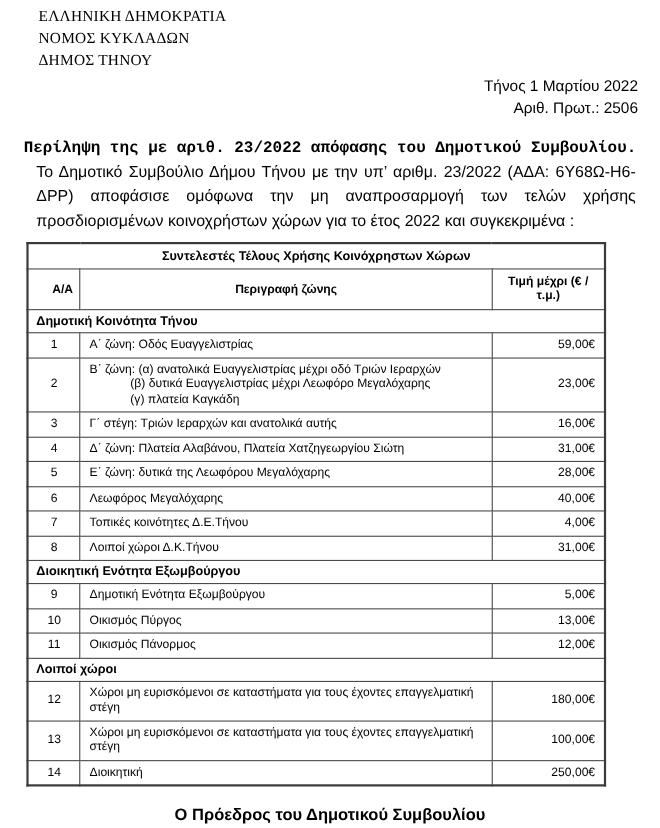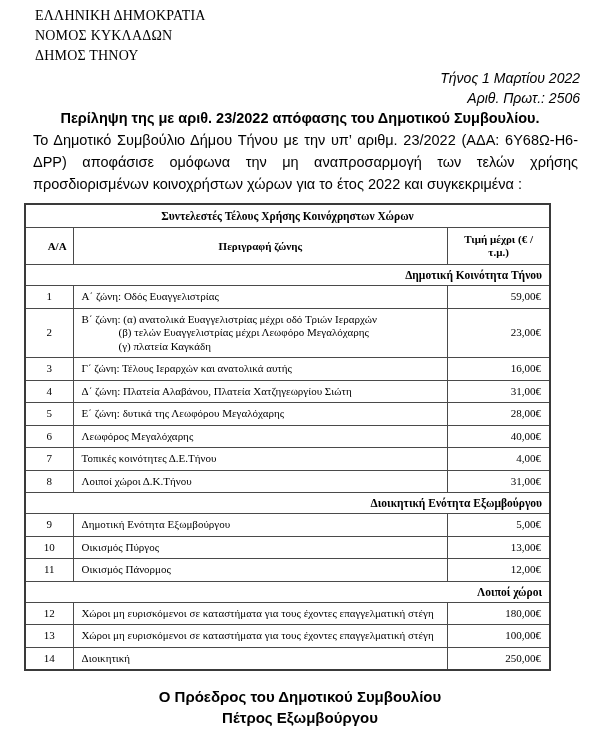--- a/index.html
+++ b/index.html
@@ -19,41 +19,41 @@
     font-size: 14px;
     line-height: 20px;
     letter-spacing: 0.2px;
     font-family: Liberation Serif, serif;
   }
   .dateline {
     margin: 2px 20px 0 0;
     text-align: right;
     font-size: 14px;
     line-height: 20px;
-    font-style: italic;
   }
   .doc-title {
-    margin-top: 1px;
+    margin-top: 18px;
     text-align: center;
     font-weight: bold;
     font-size: 14.5px;
     line-height: 19px;
+    font-family: Liberation Mono, monospace;
   }
   .body-par {
     margin: 1px 22px 0 33px;
     font-size: 14.5px;
     line-height: 22px;
     text-align: justify;
   }
 
   table.fees-table {
     margin: 8px 0 0 24px;
     width: 527px;
     border-collapse: collapse;
-    font-family: Liberation Serif, serif;
+    font-family: Liberation Sans, sans-serif;
     font-size: 11px;
     color: #000;
     border: 2px solid #3a3a3a;
   }
   table.fees-table td {
     border: 1px solid #4a4a4a;
     vertical-align: middle;
   }
   .t-title td {
     font-weight: bold;
@@ -62,21 +62,21 @@
     padding: 5px 4px;
   }
   .t-head td {
     font-weight: bold;
     text-align: right;
     padding: 5px 6px;
     line-height: 13px;
   }
   .t-sec td {
     font-weight: bold;
-    text-align: right;
+    text-align: left;
     padding: 4px 7px;
     font-size: 11.5px;
   }
   .c-num  { width: 40px;  text-align: center; }
   .c-desc { width: 415px; text-align: left; }
   .c-price{ width: 96px;  text-align: right; }
   .t-row td { padding: 4px 8px; line-height: 13.5px; }
   .t-row td.c-num { padding: 4px 2px; }
   .t-head td.c-price { text-align: center; }
   .c-desc .sub { padding-left: 37px; }
@@ -126,28 +126,28 @@
 
       <tr class="t-row">
         <td class="c-num">1</td>
         <td class="c-desc">Α΄ ζώνη: Οδός Ευαγγελιστρίας</td>
         <td class="c-price">59,00€</td>
       </tr>
       <tr class="t-row">
         <td class="c-num">2</td>
         <td class="c-desc">
           <div>Β΄ ζώνη: (α) ανατολικά Ευαγγελιστρίας μέχρι οδό Τριών Ιεραρχών</div>
-          <div class="sub">(β) τελών Ευαγγελιστρίας μέχρι Λεωφόρο Μεγαλόχαρης</div>
+          <div class="sub">(β) δυτικά Ευαγγελιστρίας μέχρι Λεωφόρο Μεγαλόχαρης</div>
           <div class="sub">(γ) πλατεία Καγκάδη</div>
         </td>
         <td class="c-price">23,00€</td>
       </tr>
       <tr class="t-row">
         <td class="c-num">3</td>
-        <td class="c-desc">Γ΄ ζώνη: Τέλους Ιεραρχών και ανατολικά αυτής</td>
+        <td class="c-desc">Γ΄ στέγη: Τριών Ιεραρχών και ανατολικά αυτής</td>
         <td class="c-price">16,00€</td>
       </tr>
       <tr class="t-row">
         <td class="c-num">4</td>
         <td class="c-desc">Δ΄ ζώνη: Πλατεία Αλαβάνου, Πλατεία  Χατζηγεωργίου  Σιώτη</td>
         <td class="c-price">31,00€</td>
       </tr>
       <tr class="t-row">
         <td class="c-num">5</td>
         <td class="c-desc">Ε΄  ζώνη: δυτικά της Λεωφόρου Μεγαλόχαρης</td>

